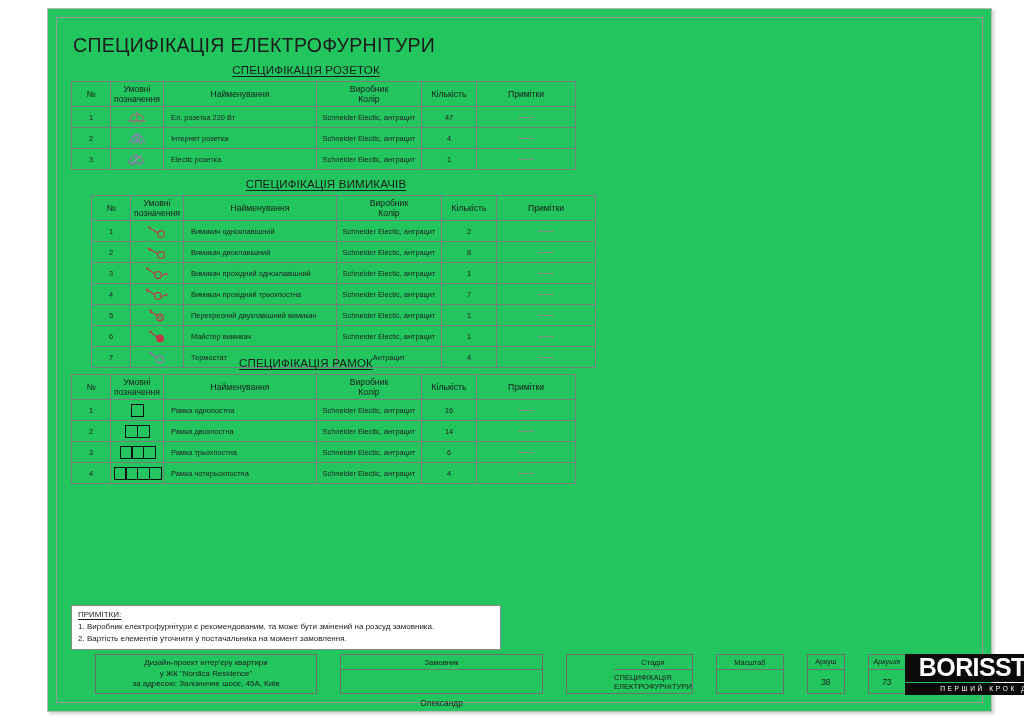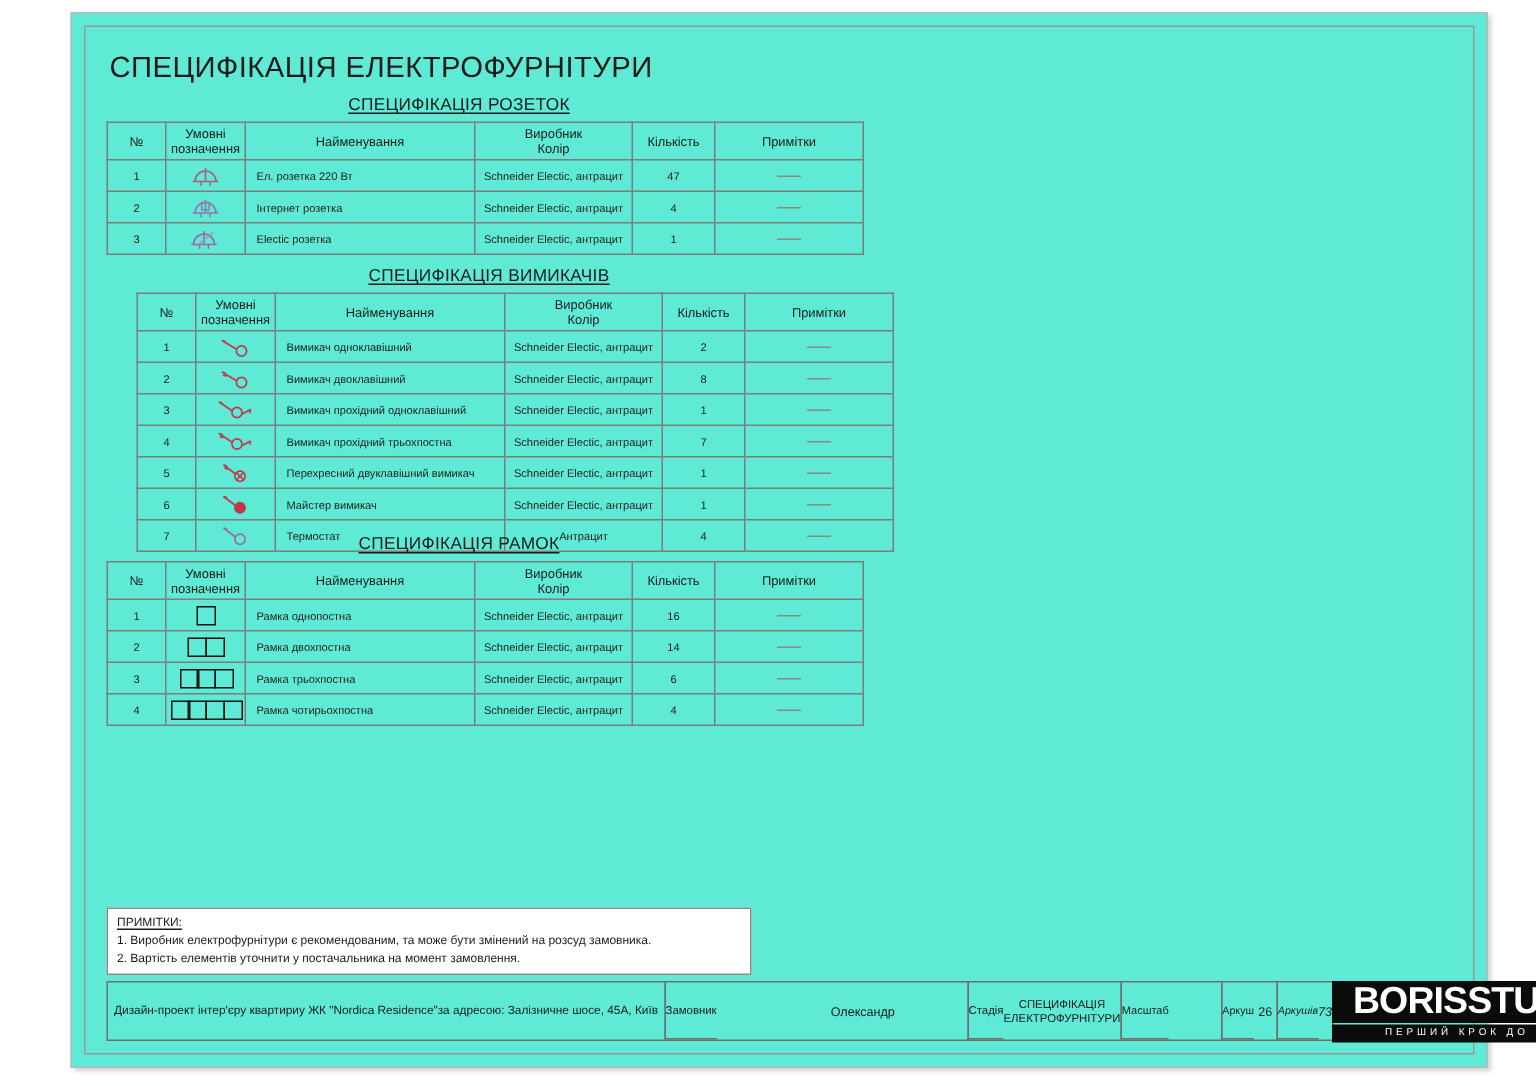--- a/index.html
+++ b/index.html
@@ -11,21 +11,21 @@
     overflow: hidden;
     font-family: "Liberation Sans", sans-serif;
   }
 
   #page {
     position: absolute;
     left: 47px;
     top: 8px;
     width: 945px;
     height: 704px;
-    background: #5eead4;
+    background: #22c55e;
     border: 1px solid #b8b8b8;
     box-shadow: 2px 2px 3px rgba(0,0,0,0.18);
     box-sizing: border-box;
   }
 
   #inner-frame {
     position: absolute;
     left: 8px;
     top: 8px;
     right: 8px;
@@ -134,23 +134,24 @@
     bottom: 8px;
     height: 40px;
     display: flex;
     box-sizing: border-box;
   }
   .tb-cell {
     border: 1px solid #6f6f6f;
     margin-right: -1px;
     box-sizing: border-box;
     display: flex;
-    flex-direction: row;
-    text-align: center;
+    flex-direction: column;
+    text-align: left;
     color: #1b1b1b;
+    margin-left: 24px;
   }
   .tb-head {
     flex: 0 0 14px;
     border-bottom: 1px solid #6f6f6f;
     font-size: 7.6px;
     display: flex; align-items: center; justify-content: center;
   }
   .tb-body {
     flex: 1 1 auto;
     display: flex; align-items: center; justify-content: center;
@@ -161,21 +162,21 @@
     justify-content: center;
     align-items: center;
     padding: 2px 4px;
   }
   #tb-project .pl {
     font-size: 7.9px;
     line-height: 1.33;
     white-space: nowrap;
   }
   #tb-customer { flex: 0 0 203px; gap: 28px; }
-  #tb-stage    { flex: 1 1 auto; }
+  #tb-stage    { flex: 1 1 auto; padding-left: 47px; }
   #tb-stage .tb-body { font-size: 7.6px; }
   #tb-scale    { flex: 0 0 68px; }
   #tb-scale .tb-head { font-size: 7.3px; }
   #tb-sheet    { flex: 0 0 38px; }
   #tb-sheet .tb-head, #tb-sheets .tb-head { font-size: 7.1px; }
   #tb-sheets   { flex: 0 0 38px; font-style: italic; }
   #tb-logo {
     flex: 0 0 195px;
     border: none;
     margin-right: 0;
@@ -539,21 +540,21 @@
         <div class="tb-body">СПЕЦИФІКАЦІЯ ЕЛЕКТРОФУРНІТУРИ</div>
       </div>
 
       <div class="tb-cell" id="tb-scale">
         <div class="tb-head">Масштаб</div>
         <div class="tb-body"></div>
       </div>
 
       <div class="tb-cell" id="tb-sheet">
         <div class="tb-head">Аркуш</div>
-        <div class="tb-body">26</div>
+        <div class="tb-body">38</div>
       </div>
 
       <div class="tb-cell" id="tb-sheets">
         <div class="tb-head">Аркушів</div>
         <div class="tb-body">73</div>
       </div>
 
       <div id="tb-logo">
         <div id="logo-main">BORISSTUDIO</div>
         <div id="logo-sub">ПЕРШИЙ КРОК ДО МРІЇ</div>

